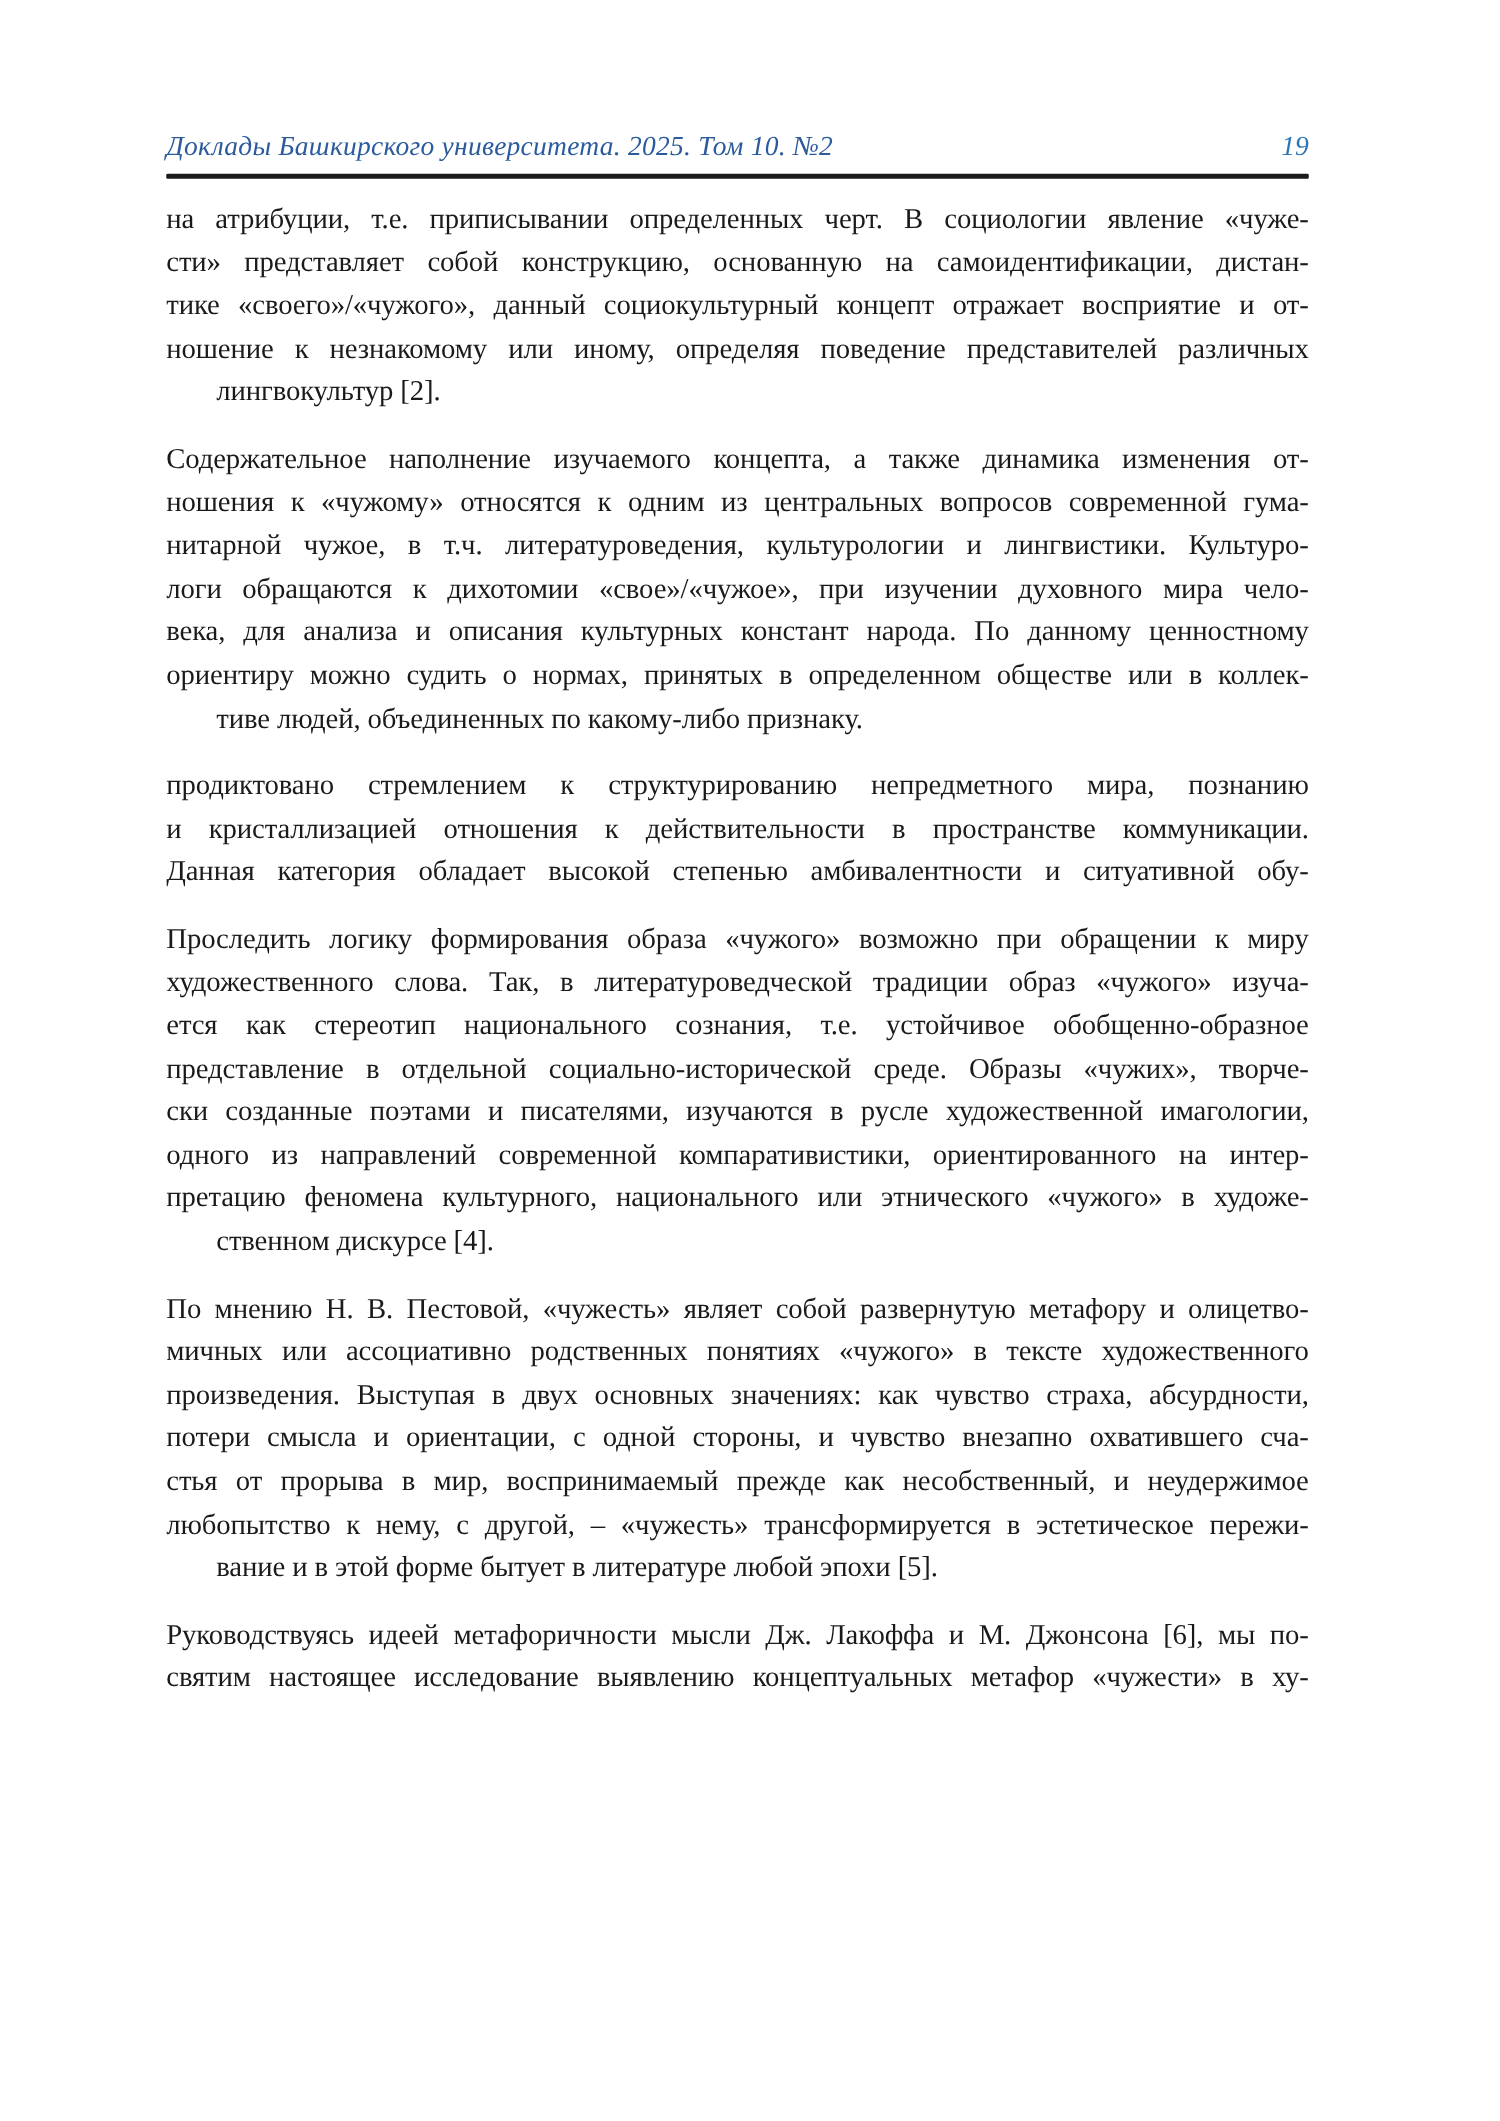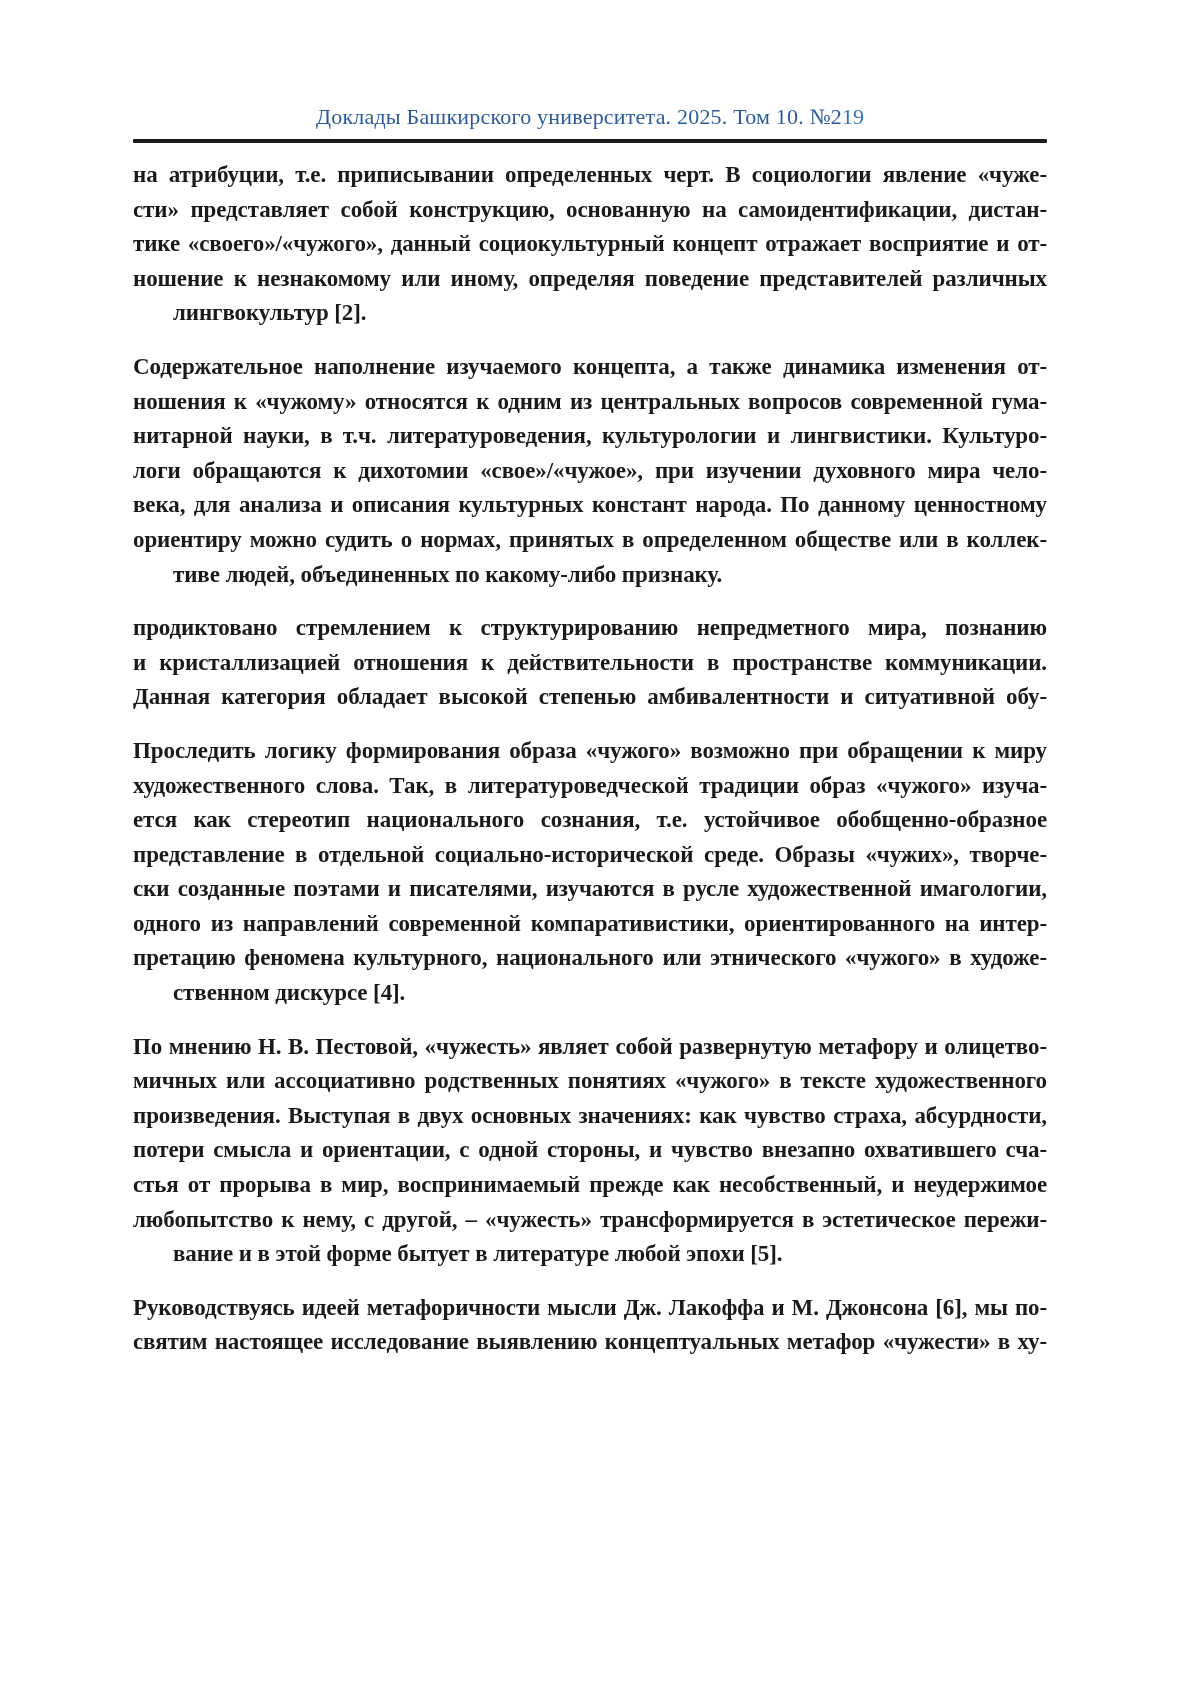--- a/index.html
+++ b/index.html
@@ -12,25 +12,26 @@
     width: 1200px;
     height: 1697px;
     background: #ffffff;
     font-family: "Liberation Serif", "DejaVu Serif", serif;
     overflow: hidden;
     box-sizing: border-box;
     padding: 104px 143px 0 133px;
   }
   .page-header {
     display: flex;
-    justify-content: center;
+    justify-content: space-between;
     align-items: baseline;
     width: 914px;
     font-size: 22px;
     line-height: 26px;
+    font-style: italic;
   }
   .journal-title {
     color: var(--title-blue, #2b5b9c);
     letter-spacing: 0.2px;
   }
   .page-number {
     color: var(--page-number-blue, #2e75b6);
   }
   .header-rule {
     width: 914px;
@@ -50,21 +51,20 @@
   }
   .line {
     line-height: 34.6px;
     height: 34.6px;
     text-align: justify;
     text-align-last: justify;
     text-justify: inter-word;
     white-space: normal;
     overflow: hidden;
     letter-spacing: -0.1px;
-    font-weight: bold;
   }
   .line.last {
     text-align-last: left;
     margin-left: 40px;
   }
 </style>
 </head>
 <body>
 
 <div class="page">
@@ -77,21 +77,21 @@
       <div class="paragraph">
         <div class="line">на атрибуции, т.е. приписывании определенных черт. В социологии явление «чуже-</div>
         <div class="line">сти» представляет собой конструкцию, основанную на самоидентификации, дистан-</div>
         <div class="line">тике «своего»/«чужого», данный социокультурный концепт отражает восприятие и от-</div>
         <div class="line">ношение к незнакомому или иному, определяя поведение представителей различных</div>
         <div class="line last">лингвокультур [2].</div>
       </div>
       <div class="paragraph">
         <div class="line">Содержательное наполнение изучаемого концепта, а также динамика изменения от-</div>
         <div class="line">ношения к «чужому» относятся к одним из центральных вопросов современной гума-</div>
-        <div class="line">нитарной науки, в т.ч. литературоведения, культурологии и лингвистики. Культуро-</div>
+        <div class="line">нитарной чужое, в т.ч. литературоведения, культурологии и лингвистики. Культуро-</div>
         <div class="line">логи обращаются к дихотомии «свое»/«чужое», при изучении духовного мира чело-</div>
         <div class="line">века, для анализа и описания культурных констант народа. По данному ценностному</div>
         <div class="line">ориентиру можно судить о нормах, принятых в определенном обществе или в коллек-</div>
         <div class="line last">тиве людей, объединенных по какому-либо признаку.</div>
       </div>
       <div class="paragraph">
         <div class="line">продиктовано стремлением к структурированию непредметного мира, познанию</div>
         <div class="line">и кристаллизацией отношения к действительности в пространстве коммуникации.</div>
         <div class="line">Данная категория обладает высокой степенью амбивалентности и ситуативной обу-</div>
       </div>

